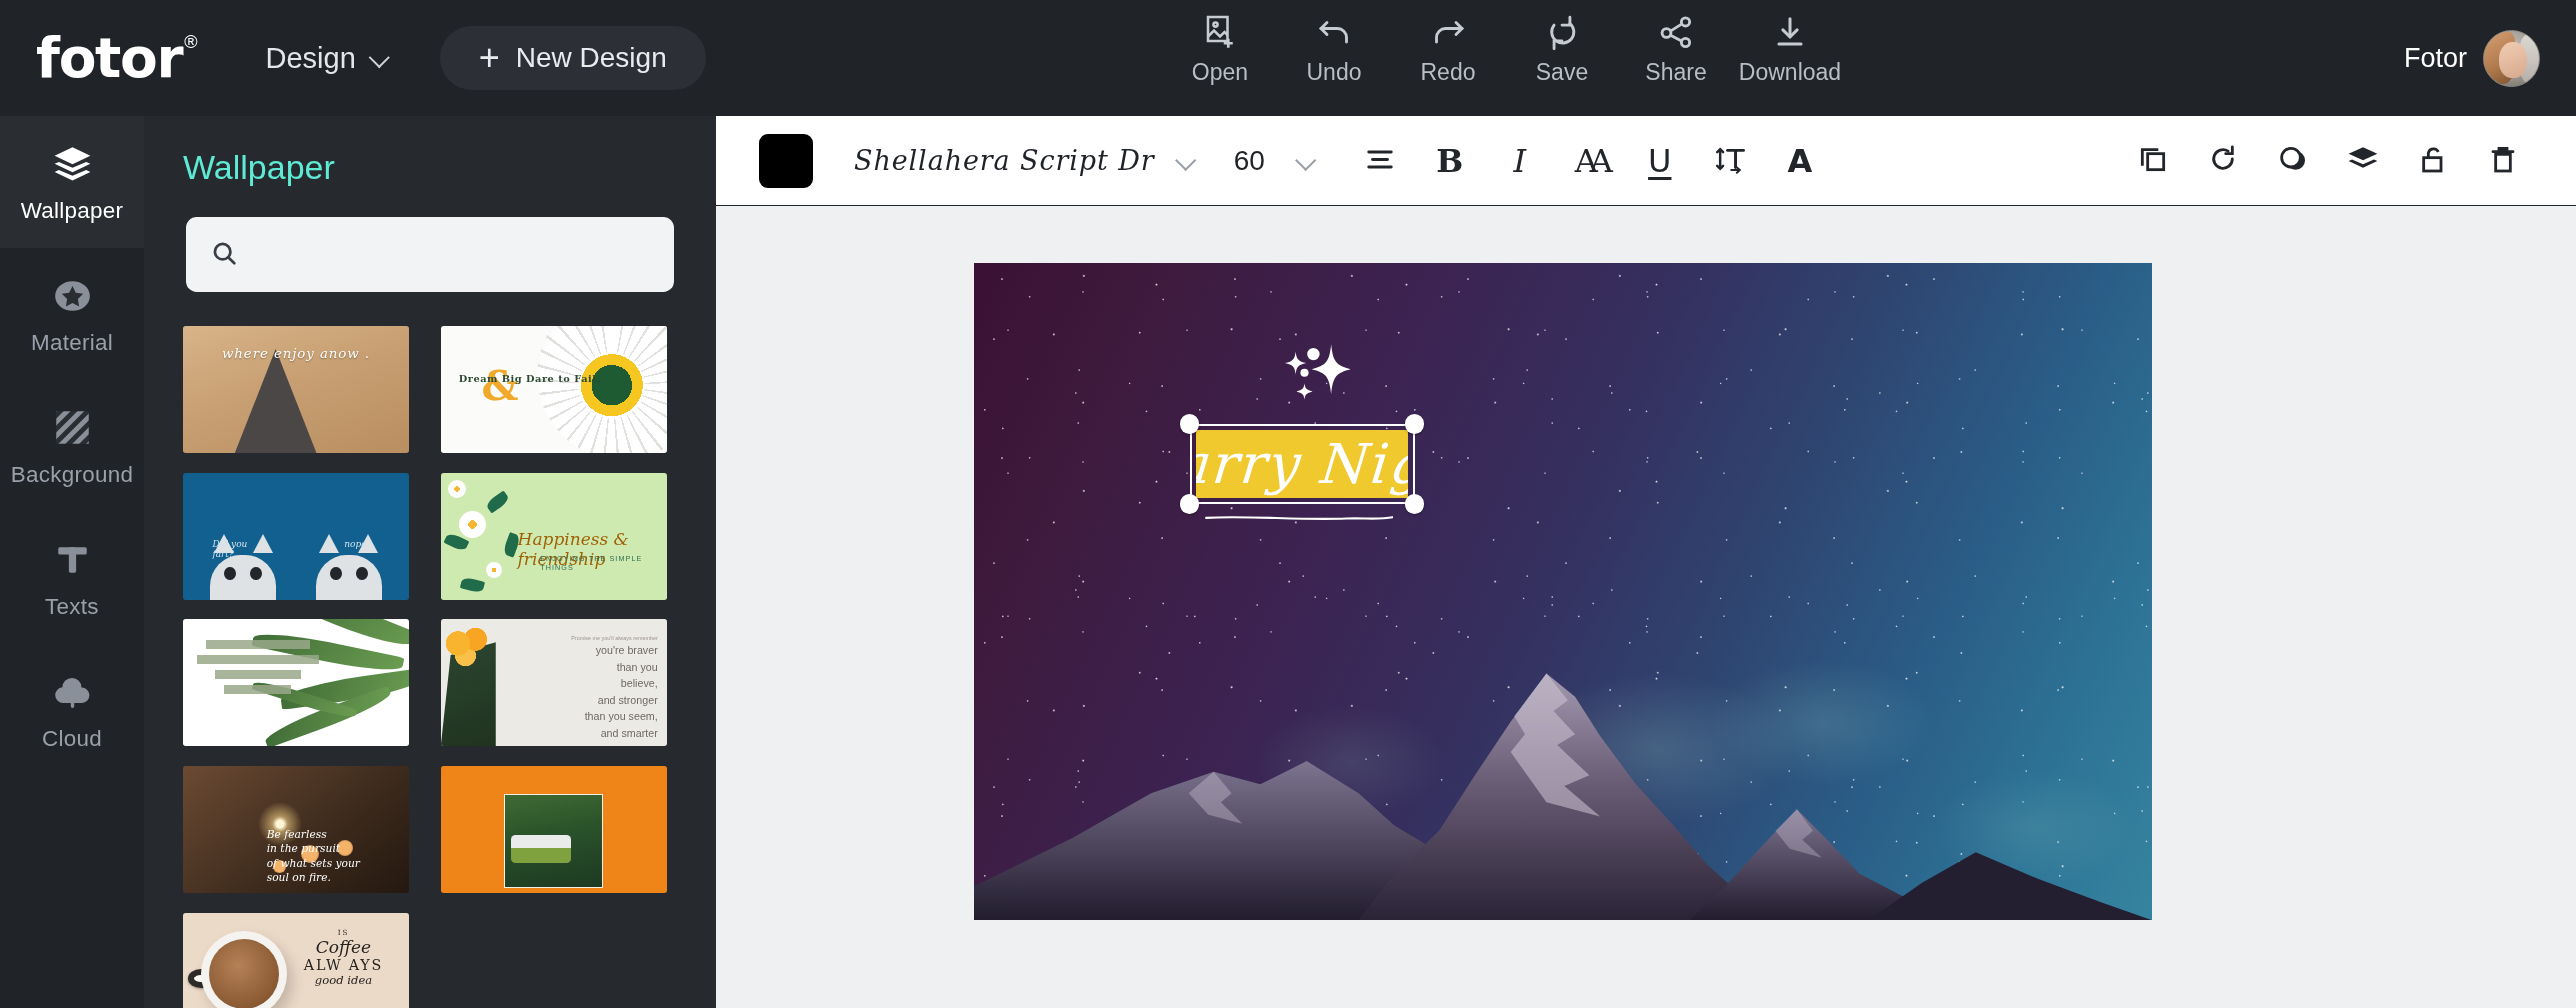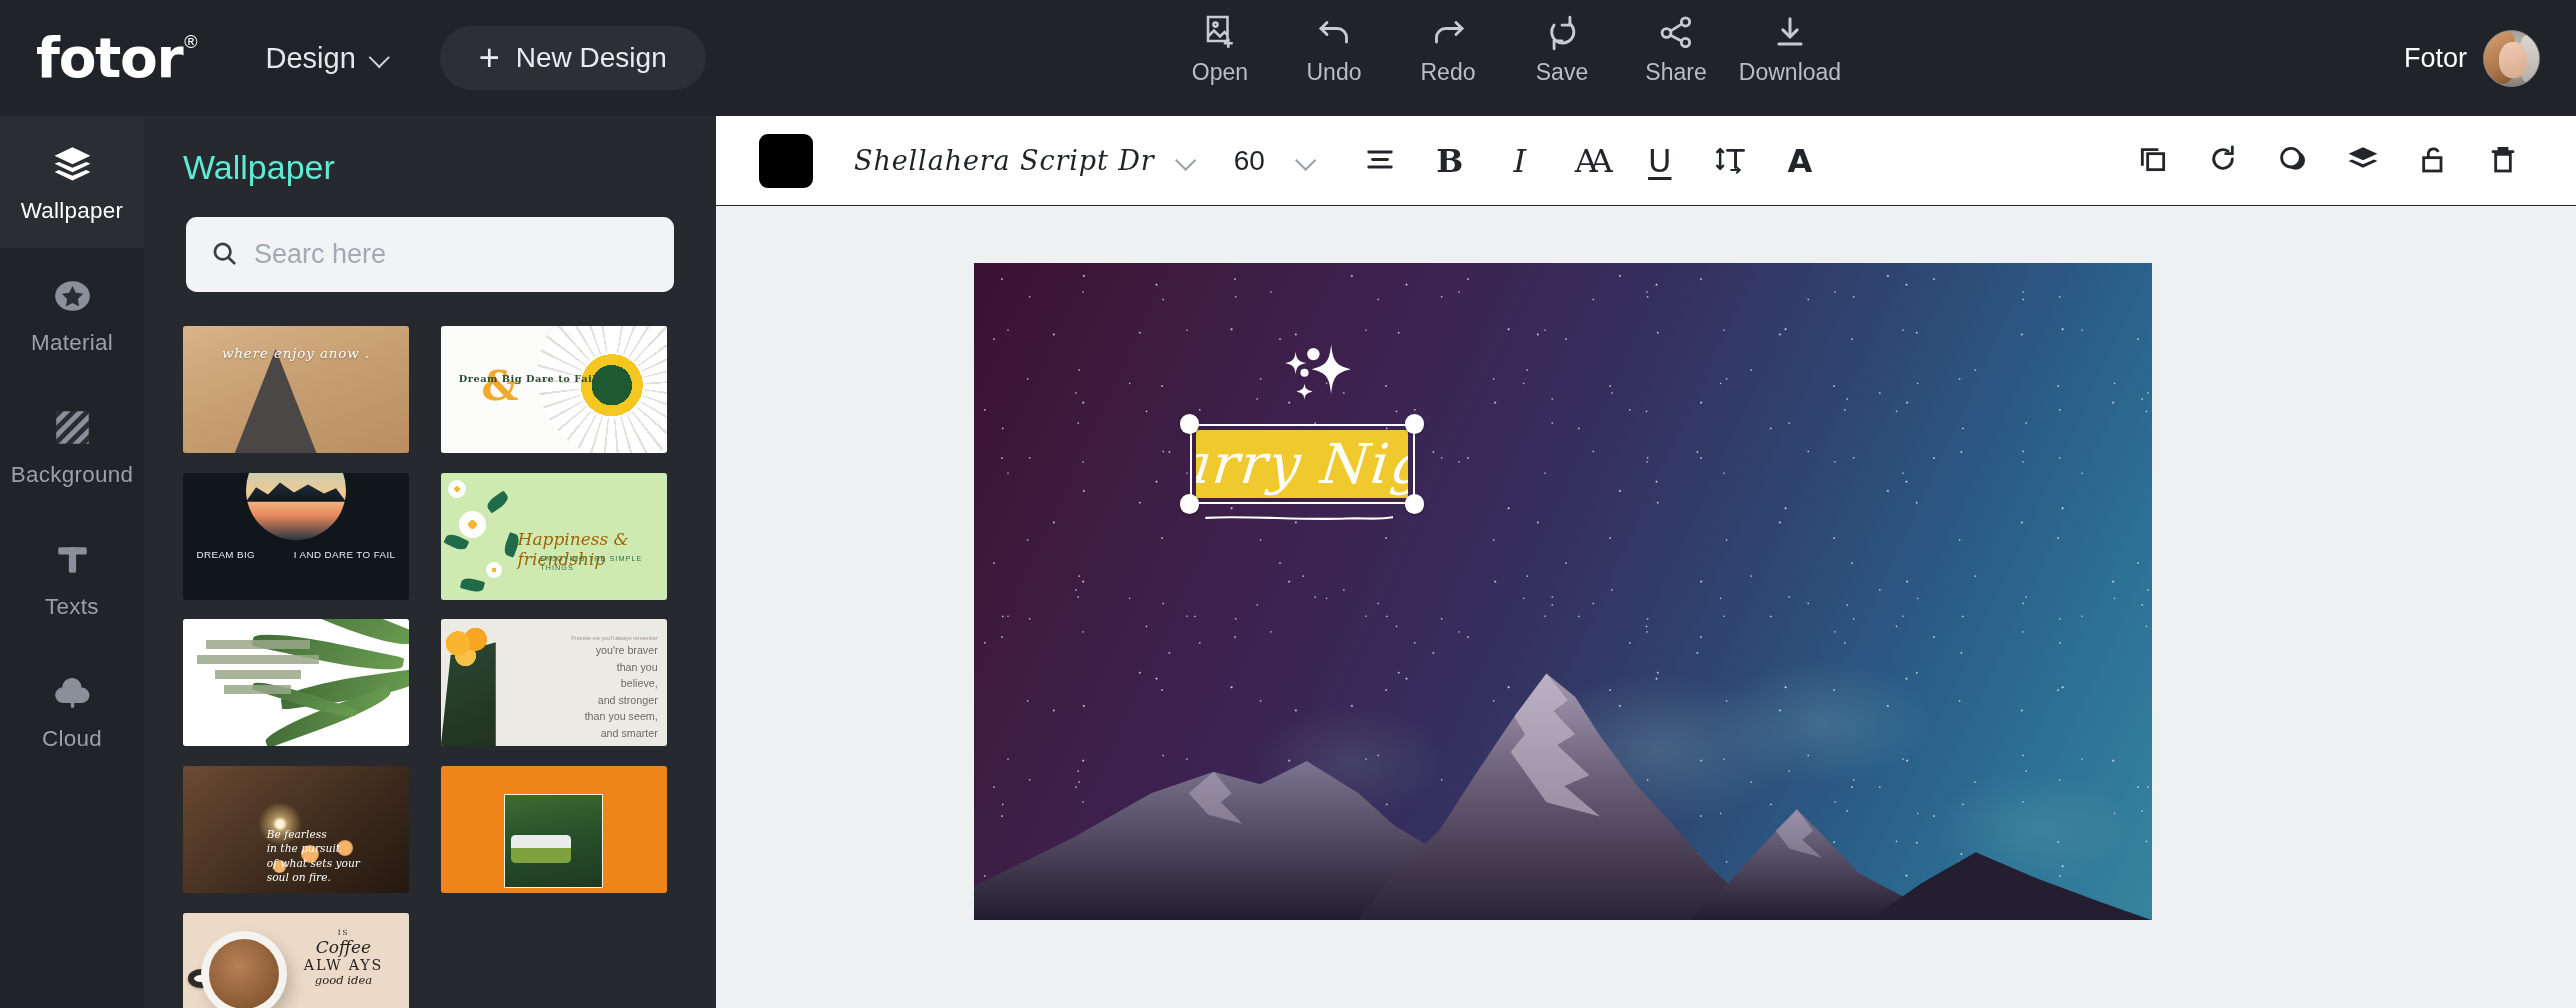--- a/index.html
+++ b/index.html
@@ -632,47 +632,58 @@
 
   <div id="panel-title">Wallpaper</div>
 
   <div id="search-box">
     <span>
       <svg width="27" height="27" viewBox="0 0 22 22" fill="none" stroke="#3a3f46" stroke-width="2.2">
         <circle cx="9.5" cy="9.5" r="6.3"></circle>
           <path d="M14.2 14.2L19 19" stroke-linecap="round"></path>
       </svg>
     </span>
-    <input id="search-input" type="text" placeholder="Searc here" style="">
   </div>
 
   <div id="thumb-grid">
 
     <div class="thumb t1">
       <div class="road"></div>
       <div class="ql">where enjoy
 anow .</div>
     </div>
 
     <div class="thumb t2">
       <div class="petals"></div>
       <div class="petal-lines"></div>
       <div class="amp">&amp;</div>
       <div class="tx">Dream Big
 Dare to Fail.</div>
     </div>
 
-
-    <div class="thumb t4">
-      <div class="orb"></div>
-      <div class="cap">
-        <span>DREAM BIG</span>
-        <span>I AND DARE TO FAIL</span>
+    <div class="thumb t3">
+      <div class="cat" style="left:12%;">
+        <span class="ear l"></span>
+          <span class="ear r"></span>
+        <span class="head"></span>
+          <span class="eye l"></span>
+          <span class="eye r"></span>
       </div>
-    </div>
+      <div class="cat" style="right:12%;">
+        <span class="ear l"></span>
+          <span class="ear r"></span>
+        <span class="head"></span>
+          <span class="eye l"></span>
+          <span class="eye r"></span>
+      </div>
+      <div class="cat-label" style="left:13%;top:52%;white-space:pre-line;">Did you
+fart?</div>
+      <div class="cat-label" style="right:15%;top:52%;">nope...</div>
+    </div>
+
 
     <div class="thumb t5">
       <div class="fl" style="left:8%;top:30%;"></div>
       <div class="fl" style="left:3%;top:6%;width:18px;height:18px;"></div>
       <div class="fl" style="left:20%;top:70%;width:16px;height:16px;"></div>
       <div class="leaf" style="left:20%;top:18%;transform:rotate(-35deg);"></div>
       <div class="leaf" style="left:2%;top:50%;transform:rotate(25deg);"></div>
       <div class="leaf" style="left:26%;top:52%;transform:rotate(-70deg);"></div>
       <div class="leaf" style="left:9%;top:84%;transform:rotate(15deg);"></div>
       <div class="h1">Happiness &amp; friendship</div>

